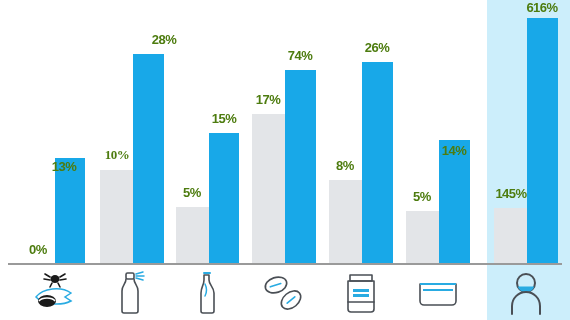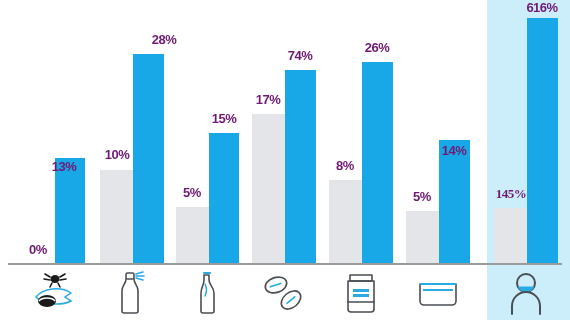--- a/index.html
+++ b/index.html
@@ -54,21 +54,21 @@
     bottom: 0;
   }
   .bar.gray  { background: #e3e5e8; }
   .bar.blue  { background: #18a8e8; }
 
   .bar-label {
     position: absolute;
     font-family: "Liberation Sans", sans-serif;
     font-weight: bold;
     font-size: 13px;
-    color: #701a75;
+    color: #4d7c0f;
     letter-spacing: -0.5px;
     white-space: nowrap;
     text-align: center;
     transform: translateX(-50%);
   }
 
   
   #icon-strip {
     position: absolute;
     left: 0px;
@@ -92,41 +92,41 @@
 <div id="chart-root">
 
   <div id="highlight-panel"></div>
 
   <div id="plot-area">
 
   <div class="bar-label" style="left: 38px; top: 242px;">0%</div>
       <div class="bar blue" style="left: 55px; width: 30px; height: 106px;"></div>
       <div class="bar-label" style="left: 64px; top: 136px; margin-top: 23px;">13%</div>
       <div class="bar gray" style="left: 100px; width: 33px; height: 94px;"></div>
-      <div class="bar-label" style="left: 117px; top: 147px;">10%</div>
+      <div class="bar-label" style="left: 117px; top: 147px; font-family: Liberation Serif, serif;">10%</div>
       <div class="bar blue" style="left: 133px; width: 31px; height: 210px;"></div>
       <div class="bar-label" style="left: 148px; top: 32px; margin-left: 16px;">28%</div>
       <div class="bar gray" style="left: 176px; width: 33px; height: 57px;"></div>
       <div class="bar-label" style="left: 192px; top: 185px;">5%</div>
       <div class="bar blue" style="left: 209px; width: 30px; height: 131px;"></div>
       <div class="bar-label" style="left: 224px; top: 111px; text-align: center;">15%</div>
       <div class="bar gray" style="left: 252px; width: 33px; height: 150px;"></div>
       <div class="bar-label" style="left: 268px; top: 92px;">17%</div>
       <div class="bar blue" style="left: 285px; width: 31px; height: 194px;"></div>
       <div class="bar-label" style="left: 300px; top: 48px;">74%</div>
       <div class="bar gray" style="left: 329px; width: 33px; height: 84px;"></div>
       <div class="bar-label" style="left: 345px; top: 158px;">8%</div>
       <div class="bar blue" style="left: 362px; width: 31px; height: 202px;"></div>
       <div class="bar-label" style="left: 377px; top: 40px;">26%</div>
       <div class="bar gray" style="left: 406px; width: 33px; height: 53px;"></div>
       <div class="bar-label" style="left: 422px; top: 189px;">5%</div>
       <div class="bar blue" style="left: 439px; width: 31px; height: 124px;"></div>
       <div class="bar-label" style="left: 454px; top: 118px; margin-top: 25px;">14%</div>
       <div class="bar gray" style="left: 494px; width: 33px; height: 56px;"></div>
-      <div class="bar-label" style="left: 511px; top: 186px; font-family: Liberation Serif, serif;">145%</div>
+      <div class="bar-label" style="left: 511px; top: 186px;">145%</div>
       <div class="bar blue" style="left: 527px; width: 31px; height: 246px;"></div>
       <div class="bar-label" style="left: 542px; top: 0px;">616%</div>
     </div>
 
   <div id="baseline"></div>
 
   <div id="icon-strip">
 
   <div class="icon-cell" style="left: 22px; width: 63px;">
         <svg width="46" height="40" viewBox="0 0 46 40">

